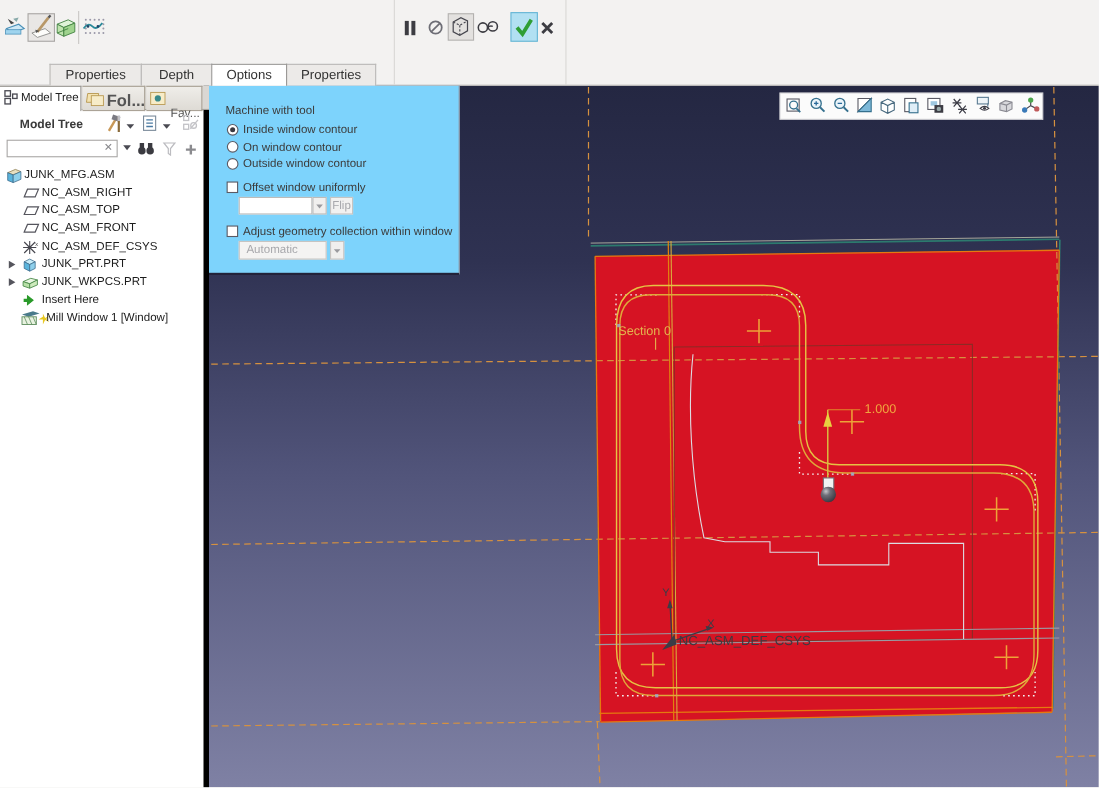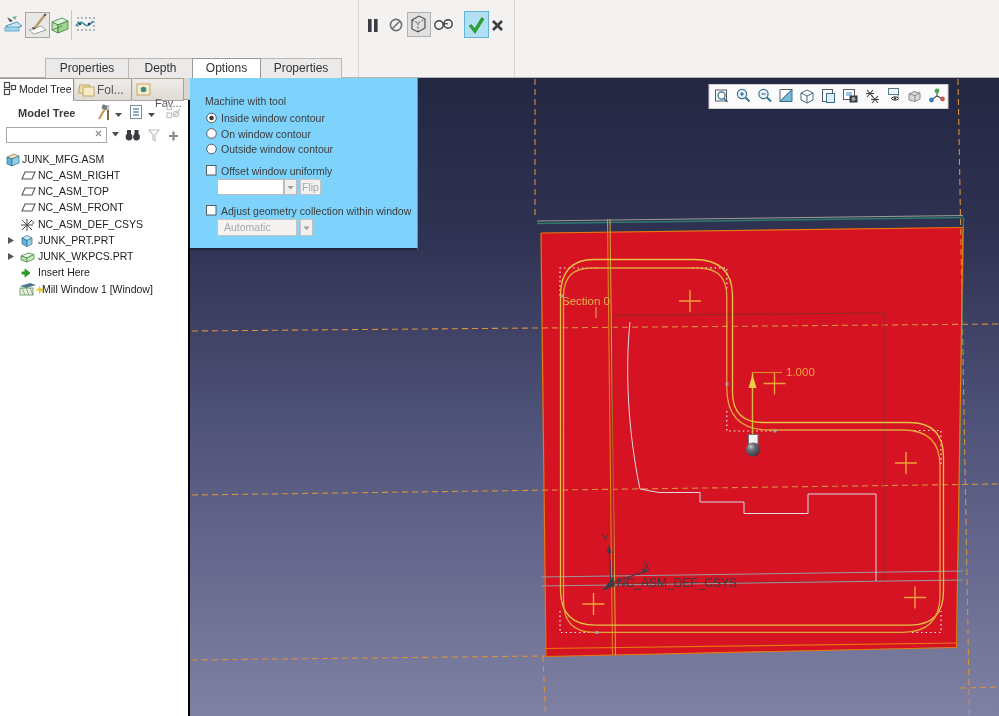--- a/index.html
+++ b/index.html
@@ -7,21 +7,21 @@
      background:#f2f1ef;overflow:hidden;}
 #header{position:absolute;left:0;top:0;width:999px;height:78px;background:#f3f2f1;
         border-bottom:1px solid #b6b4b2;box-sizing:border-box;}
 .vsep{position:absolute;top:0;width:1px;height:77px;background:#d9d7d5;}
 .tab{position:absolute;top:58px;height:20px;box-sizing:border-box;
      border:1px solid #bbb9b7;border-bottom:none;background:#eceae8;
      font-size:12px;color:#333;text-align:center;line-height:19px;}
 .tab.active{background:#ffffff;border-color:#9b9997;height:20px;z-index:3;}
 #viewport{position:absolute;left:190px;top:78px;width:809px;height:638px;}
 #leftpanel{position:absolute;left:0;top:78px;width:190px;height:638px;background:#ffffff;
-           border-right:2px solid #000000;box-sizing:border-box;}
+           border-right:5px solid #000000;box-sizing:border-box;}
 #optpanel{position:absolute;left:190px;top:78px;width:228px;height:172px;background:#7dd3fc;
           border-right:1px solid #8a8a96;border-bottom:2px solid #23233a;box-sizing:border-box;
           font-size:10.5px;color:#3c3c3c;}
 #optpanel div{white-space:nowrap;}
 .ptab{position:absolute;top:0px;height:23px;box-sizing:border-box;border:1px solid #aba397;
       border-left:none;background:linear-gradient(#efede9,#dedbd5);}
 .treerow{position:absolute;left:0;width:190px;height:16px;font-size:10.5px;color:#1c1c1c;white-space:nowrap;}
 </style>
 </head>
 <body>
@@ -276,21 +276,21 @@
       <rect x="0" y="2" width="10" height="8" fill="#f3e2b0" stroke="#b89850" stroke-width="0.8" transform="skewX(-8)"></rect>
       <rect x="3" y="4" width="11" height="9" fill="#f7ecc8" stroke="#b89850" stroke-width="0.8"></rect>
     </g>
 
     <g transform="translate(137,5)">
       <rect x="0" y="1" width="13" height="11" fill="#f7ecc8" stroke="#b89850" stroke-width="0.8"></rect>
       <circle cx="6.5" cy="6.5" r="2.8" fill="#3a8a8a"></circle>
     </g>
   </svg>
   <div style="position:absolute;left:19px;top:5px;font-size:10.5px;color:#222;">Model Tree</div>
-  <div style="position:absolute;left:97px;top:5px;font-size:12px;color:#555;">Fol...</div>
+  <div style="position:absolute;left:97px;top:5px;font-size:15px;color:#555;font-weight:bold;">Fol...</div>
   <div style="position:absolute;left:155px;top:19px;font-size:11px;color:#555;">Fav...</div>
 
   <div style="position:absolute;left:18px;top:29px;font-size:11px;font-weight:bold;color:#3a3a3a;">Model Tree</div>
   <svg width="190" height="25" style="position:absolute;left:0;top:24px">
 
     <g transform="translate(97,3)">
       <line x1="2" y1="14" x2="9" y2="2" stroke="#c89858" stroke-width="2.2"></line>
       <rect x="5" y="0" width="7" height="4.5" fill="#7a7a82" transform="rotate(18 8 2)"></rect>
       <line x1="11" y1="1" x2="11" y2="15" stroke="#8a6a3a" stroke-width="2"></line>
       <rect x="9.8" y="0" width="2.4" height="5" fill="#c0c0c6"></rect>

